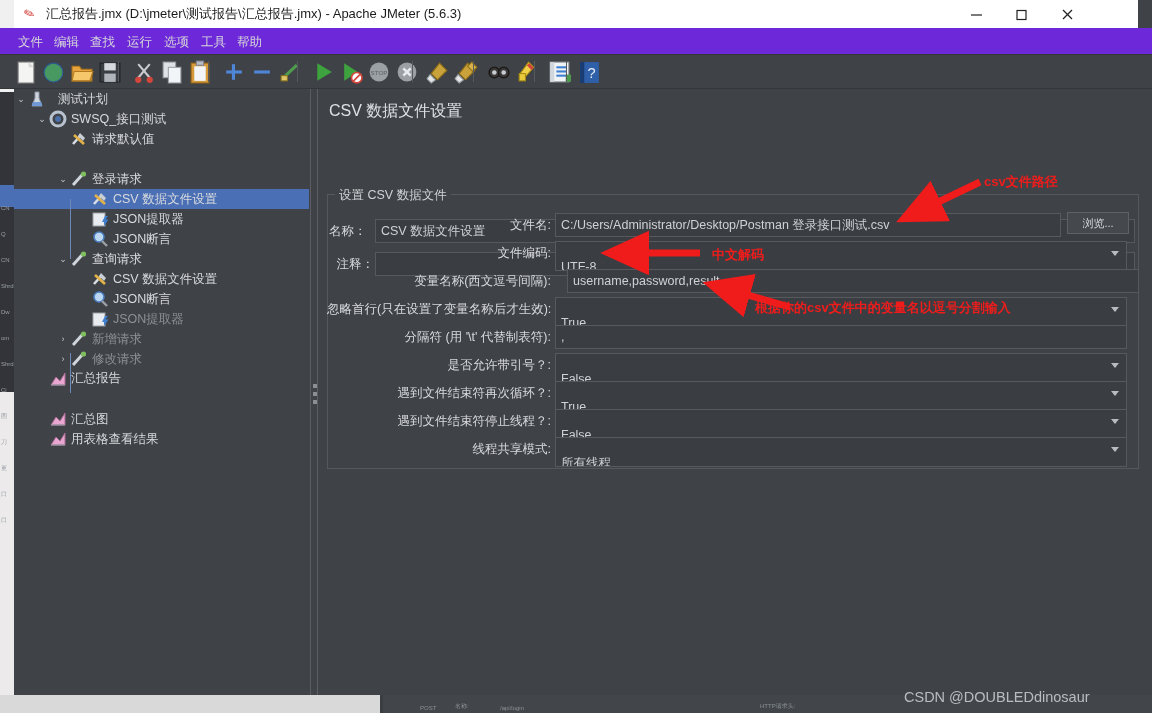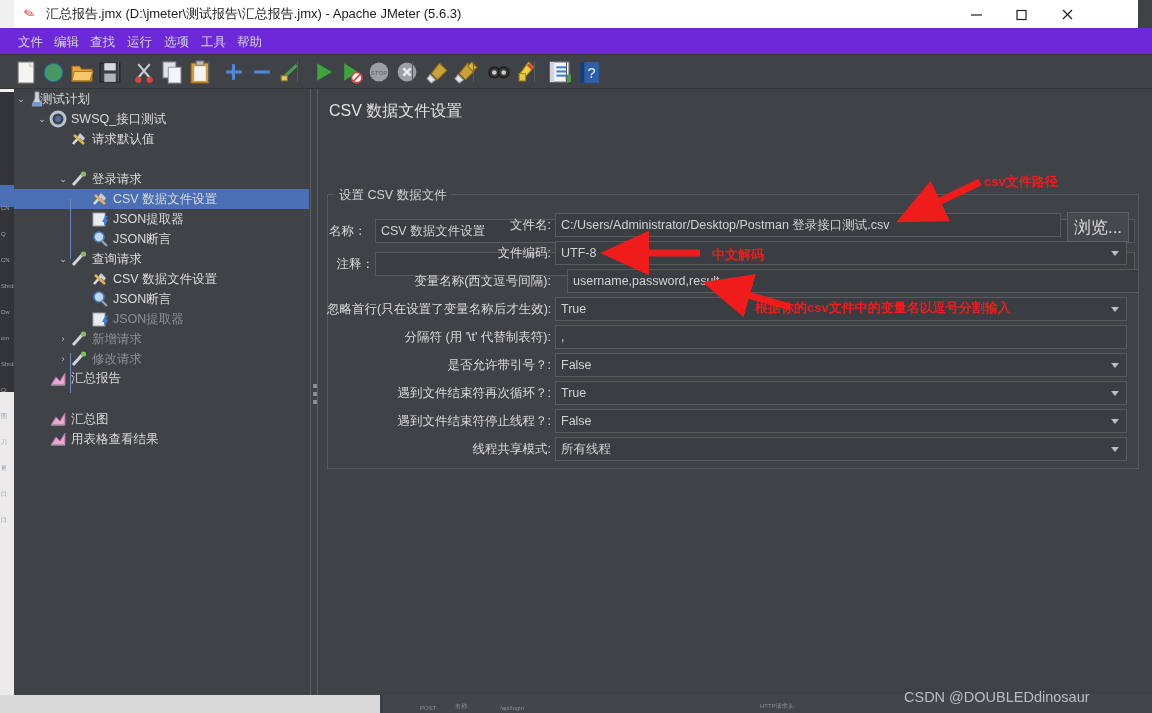--- a/index.html
+++ b/index.html
@@ -61,25 +61,25 @@
   .tlabel{position:absolute;font-size:12.5px;color:#d8dadd;line-height:20px;white-space:nowrap;}
   .tlabel.dim{color:#8c9096;}
   .tguide{position:absolute;width:1px;background:#6d87b8;}
 
   
   .panel-title{position:absolute;left:10px;top:12px;font-size:16px;color:#dfe1e4;}
   .flabel{position:absolute;font-size:12.5px;color:#d8dadd;text-align:right;white-space:nowrap;line-height:24px;}
   .finput{position:absolute;height:24px;background:#3a3d41;border:1px solid #57595d;box-sizing:border-box;
           font-size:12.5px;color:#cfd2d5;padding:0 5px;line-height:22px;white-space:nowrap;overflow:hidden;}
   .fcombo{position:absolute;height:24px;background:#3a3d41;border:1px solid #57595d;box-sizing:border-box;
-          font-size:12.5px;color:#cfd2d5;padding:0 5px;line-height:22px;white-space:nowrap;overflow:hidden;}
+          font-size:12.5px;color:#cfd2d5;padding:14px 5px;line-height:22px;white-space:nowrap;overflow:hidden;}
   .fcombo .arw{position:absolute;right:7px;top:9px;width:0;height:0;
                border-left:4px solid transparent;border-right:4px solid transparent;border-top:5px solid #b8bbbf;}
-  .btn{position:absolute;height:30px;background:#45484c;border:1px solid #5d6064;box-sizing:border-box;
-       font-size:17px;color:#d8dadd;display:flex;align-items:center;justify-content:center;}
+  .btn{position:absolute;height:22px;background:#45484c;border:1px solid #5d6064;box-sizing:border-box;
+       font-size:11px;color:#d8dadd;display:flex;align-items:center;justify-content:center;}
   .groupbox{position:absolute;border:1px solid #55585c;box-sizing:border-box;}
   .group-title{position:absolute;font-size:12.5px;color:#d0d3d6;background:#3f4246;padding:0 4px;}
 
   
   .anno{position:absolute;color:#f01c1c;font-size:13px;white-space:nowrap;font-weight:600;}
   .arrow-svg{position:absolute;pointer-events:none;}
 
   .watermark{position:absolute;font-size:14.5px;color:#b9bcc0;white-space:nowrap;}
 </style>
 </head>
@@ -273,21 +273,21 @@
       <div class="tb-sep" style="left: 566px;"></div>
     </div>
 
   <div class="tree-panel" id="treepanel">
       <div class="tnode" style="top: 0px;">
         <span class="twist" style="left: 0px;">⌄</span>
         <span class="ticon" style="left: 14px;"><svg width="18" height="18" viewBox="0 0 18 18">
             <path d="M7 2 h4 v6 l3 8 H4 l3 -8 z" fill="#cfd6e0" stroke="#8f98a4"></path>
             <path d="M4.8 12 h8.4 l1 4 H4 z" fill="#6f9ad6"></path>
           </svg></span>
-        <span class="tlabel" style="left: 26px;">测试计划</span>
+        <span class="tlabel" style="left: 44px;">测试计划</span>
       </div>
       <div class="tnode" style="top: 20px;">
         <span class="twist" style="left: 21px;">⌄</span>
         <span class="ticon" style="left: 35px;"><svg width="18" height="18" viewBox="0 0 18 18">
             <circle cx="9" cy="9" r="7" fill="none" stroke="#b9c3d0" stroke-width="3"></circle>
             <circle cx="9" cy="9" r="3" fill="#4a6fa8"></circle>
           </svg></span>
         <span class="tlabel" style="left: 57px;">SWSQ_接口测试</span>
       </div>
       <div class="tnode" style="top: 40px;">

